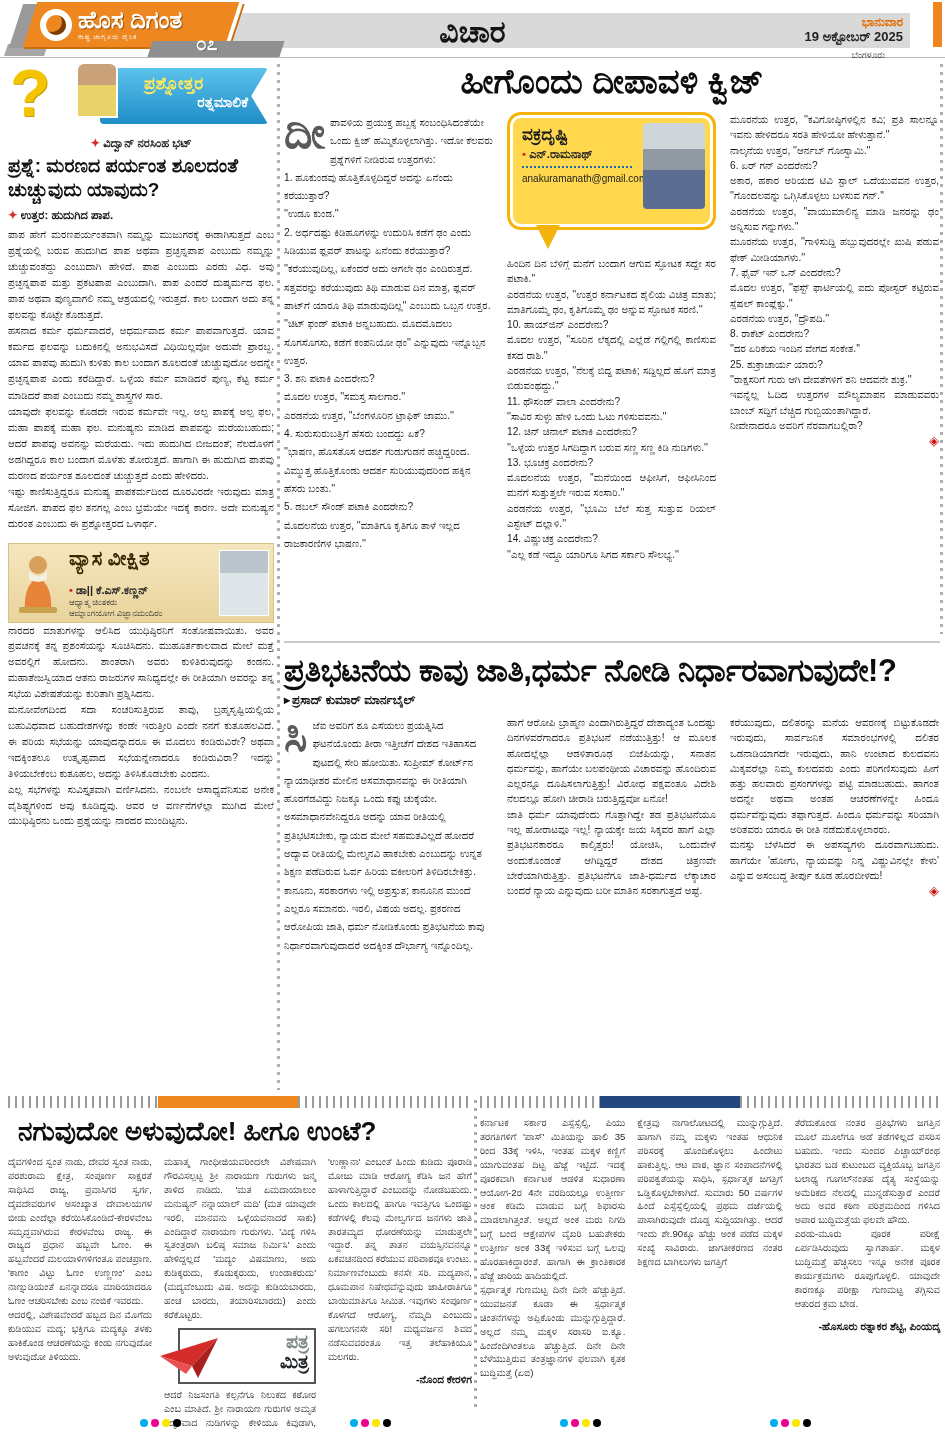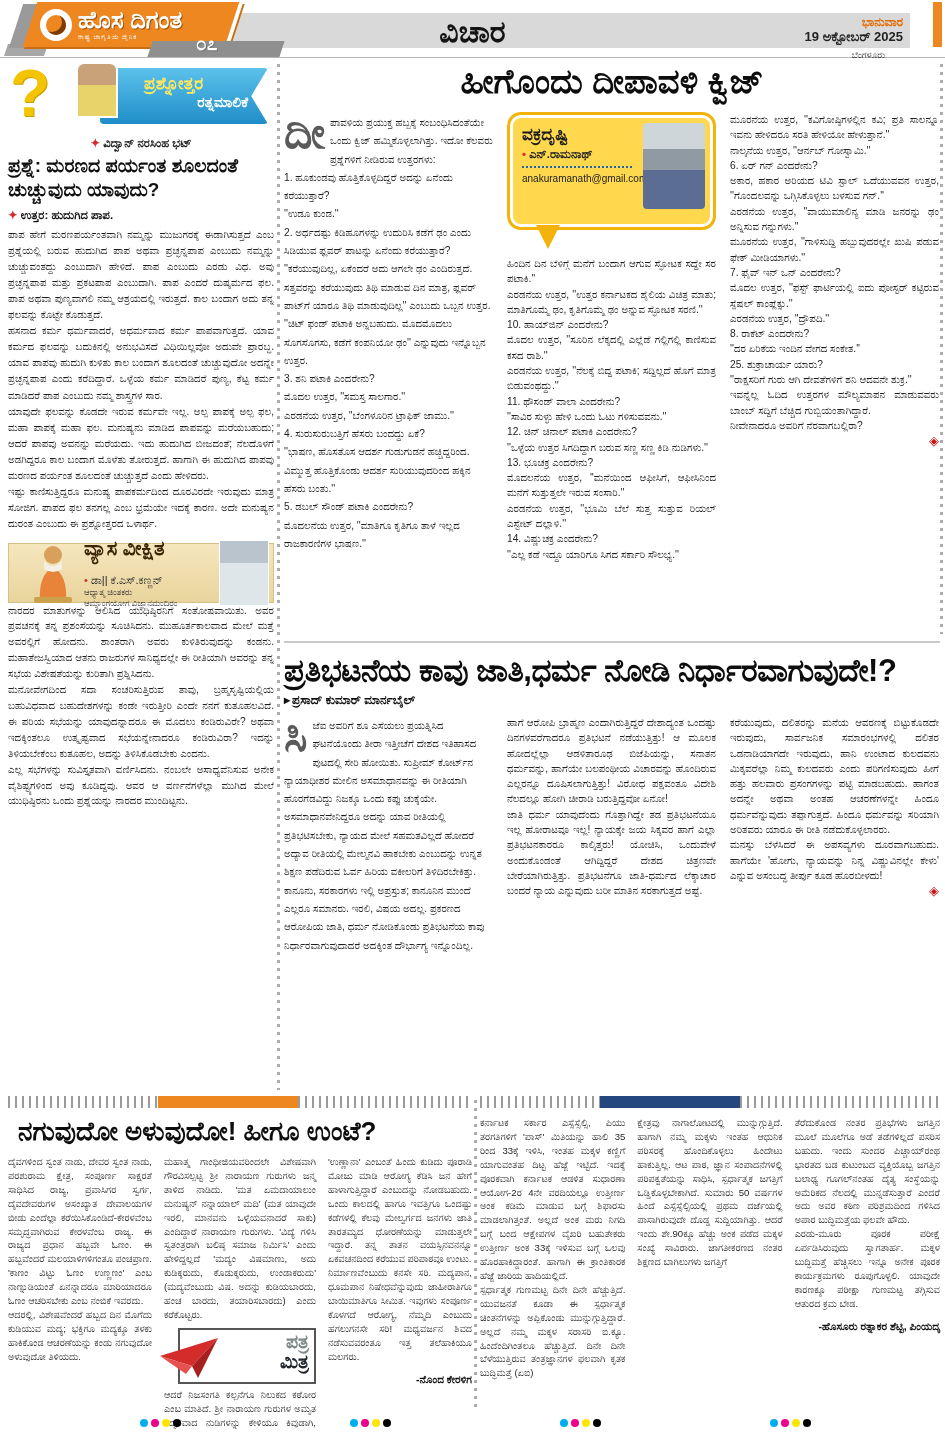--- a/index.html
+++ b/index.html
@@ -43,25 +43,25 @@
   .qa-ribbon { position:absolute; left:92px; top:4px; width:168px; height:56px; background:linear-gradient(180deg,#5cc2ec,#1f8dc8); clip-path:polygon(0 0,100% 0,90% 50%,100% 100%,0 100%); border-radius:4px; padding:6px 20px 0 44px; }
   .qa-ribbon .l1 { font-size:17px; font-weight:bold; color:#ffe95e; line-height:1.15; }
   .qa-ribbon .l2 { font-size:14px; font-weight:bold; color:#ffffff;text-align:right; }
   .qa-photo { position:absolute; left:70px; top:0px; width:38px; height:52px; border-radius:6px 6px 0 0; background:linear-gradient(180deg,#caa27a 0 40%,#e8d26a 40%); box-shadow:0 0 0 2px #fff; }
   .qa-author { text-align:center; font-size:11.5px; font-weight:bold; color:#222; margin:6px 0 4px; }
   .qa-author .bullet { color:#d42b2b; margin-right:3px; }
   .qa-question { font-size:19px; font-weight:bold; color:#111; line-height:1.25; margin:4px 0 6px; }
   .qa-answer { font-size:11.5px; font-weight:bold; color:#111; margin-bottom:5px; }
   .qa-answer .bullet { color:#d42b2b; margin-right:3px; }
 
-  .vyasa-box { position:relative; margin-top:10px; height:60px; background:linear-gradient(180deg,#f5e6be,#e9d49c); border:1px solid #d8c189; display:flex; align-items:center;padding-left:15px; }
+  .vyasa-box { position:relative; margin-top:10px; height:80px; background:linear-gradient(180deg,#f5e6be,#e9d49c); border:1px solid #d8c189; display:flex; align-items:center; }
   .vyasa-sage { width:58px; height:100%; flex:none; display:flex; align-items:center; justify-content:center; }
   .vyasa-mid { flex:1; padding-left:2px; }
   .vyasa-title { font-size:20px; font-weight:bold; color:#3c2505; }
-  .vyasa-author { font-size:11px; font-weight:normal; color:#222; margin-top:14px; }
+  .vyasa-author { font-size:11px; font-weight:bold; color:#222; margin-top:14px; }
   .vyasa-author .bullet { color:#d42b2b; }
   .vyasa-desc { font-size:8.5px; color:#333; line-height:1.3; }
   .vyasa-photo { width:50px; height:66px; flex:none; background:linear-gradient(180deg,#b9c4cc 0 35%,#dfe6ea 35%); border:1px solid #fff; margin-right:4px; }
   .vyasa-headline { font-size:20px; font-weight:bold; color:#111; margin:10px 0 5px; }
 
   
   .quiz { position:absolute; left:284px; top:62px; width:656px; height:578px; }
   .quiz-headline { text-align:center; font-size:34px; font-weight:bold; color:#0d0d0d; margin-bottom:10px; }
   .quiz-cols { display:flex; gap:14px; }
   .quiz-col { width:209px; }

